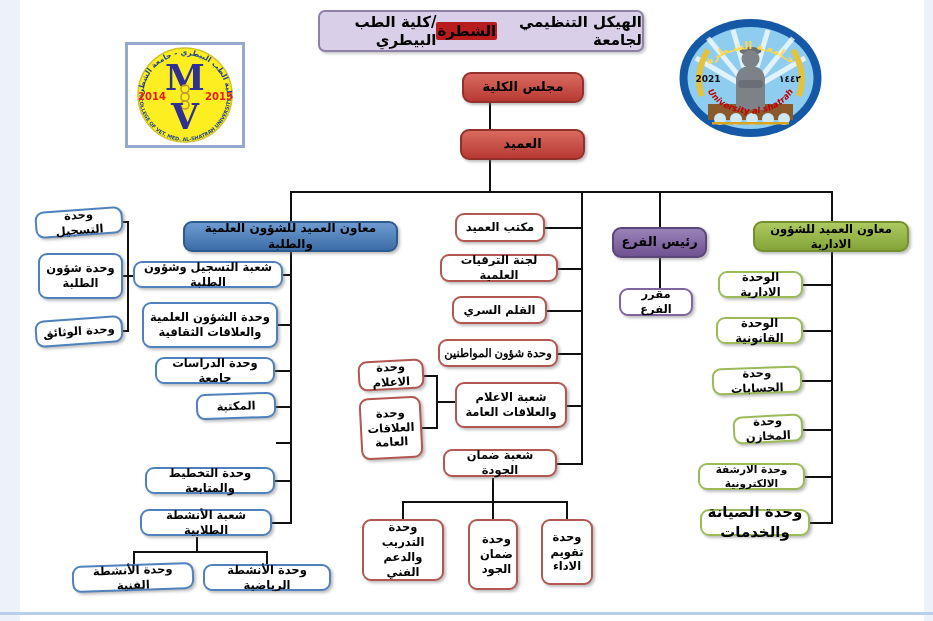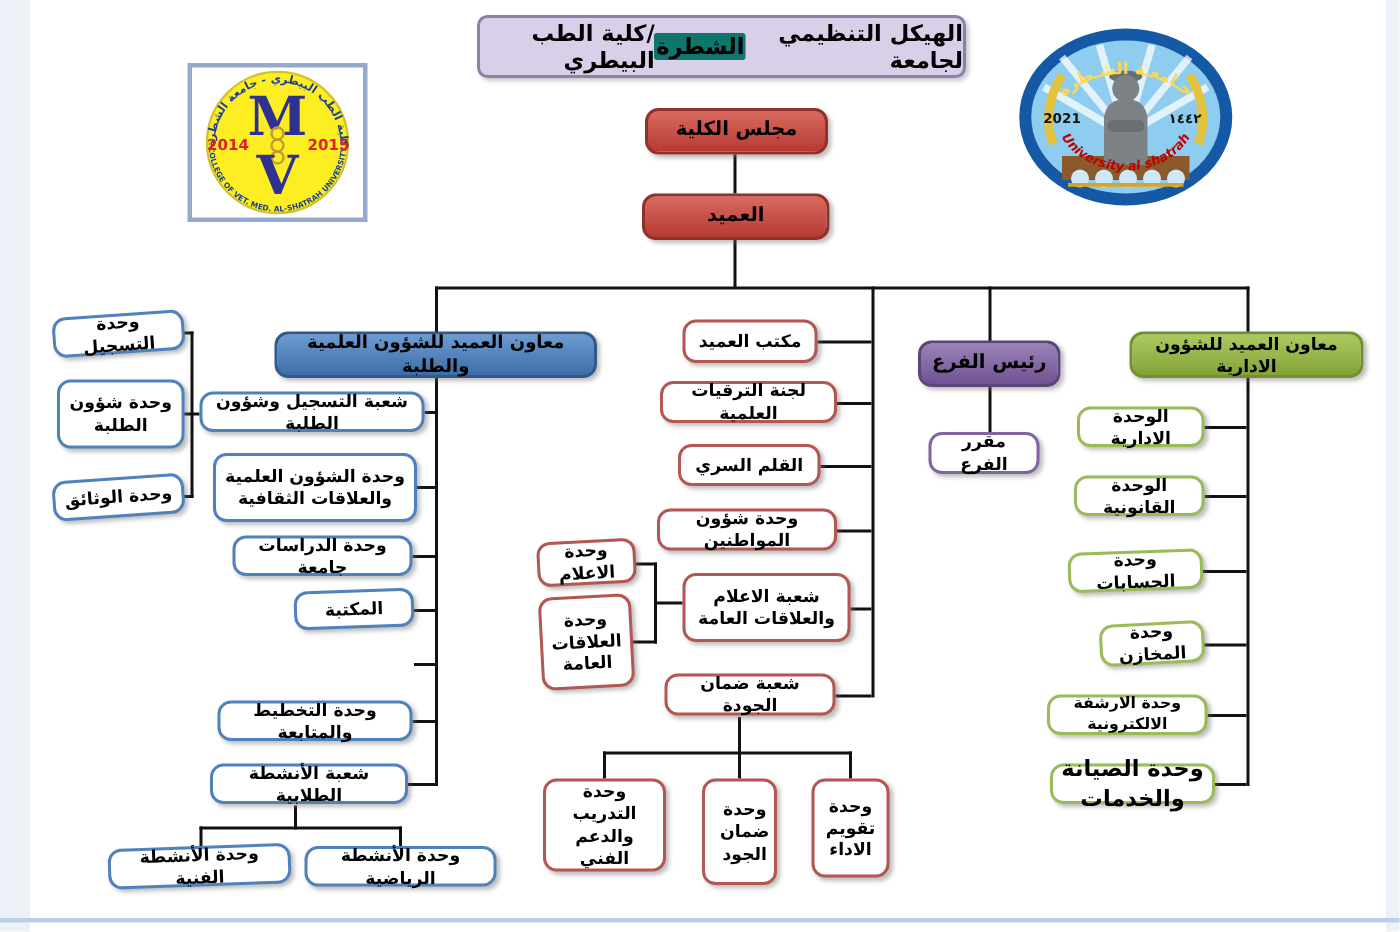--- a/index.html
+++ b/index.html
@@ -20,33 +20,33 @@
     position:absolute;display:flex;align-items:center;justify-content:center;
     text-align:center;font-weight:bold;color:#000;border-radius:9px;
     font-size:11.5px;line-height:1.3;padding:2px 4px;box-sizing:border-box;
     box-shadow:2px 2px 3px rgba(110,110,110,.45);
     direction:rtl;
   }
   .wbox-red{background:#fff;border:2px solid #b25751;}
   .wbox-blue{background:#fff;border:2px solid #4f81bd;}
   .wbox-green{background:#fff;border:2px solid #9bbb59;}
   .wbox-purple{background:#fff;border:2px solid #8064a2;}
-  .hdr-red{background:linear-gradient(#d96a60,#b73a33);border:2px solid #92302b;font-size:13px;}
+  .hdr-red{background:linear-gradient(#d96a60,#b73a33);border:2px solid #92302b;font-size:13px;margin-left:32px;}
   .hdr-blue{background:linear-gradient(#6d9bd1,#3d6da8);border:2px solid #2f5a8c;font-size:12px;}
   .hdr-green{background:linear-gradient(#adc961,#83a337);border:2px solid #74902e;font-size:11.5px;}
   .hdr-purple{background:linear-gradient(#9a83b8,#6f5292);border:2px solid #5a477a;font-size:13px;}
 
   .title-box{
     position:absolute;left:318px;top:10px;width:322px;height:38px;
     background:#d9cfe9;border:2px solid #8d81a8;border-radius:7px;
     display:flex;align-items:center;justify-content:center;
     font-size:15px;font-weight:bold;color:#000;direction:rtl;
     box-shadow:2px 2px 3px rgba(120,120,120,.4);
   }
-  .title-box .hl{background:#0f766e;padding:0 1px;border-radius:2px;}
+  .title-box .hl{background:#b91c1c;padding:0 1px;border-radius:2px;}
 
   .left-logo{
     position:absolute;left:125px;top:42px;width:120px;height:106px;
     background:#fff;border:3px solid #93aacd;box-sizing:border-box;
   }
   .right-logo{position:absolute;left:678px;top:18px;width:145px;height:120px;}
 </style>
 </head>
 <body>
 
@@ -195,21 +195,21 @@
   <div class="box wbox-blue" style="left:196px;top:393px;width:80px;height:26px;transform:rotate(-2deg);">المكتبة</div>
   <div class="box wbox-blue" style="left:145px;top:467px;width:130px;height:27px;">وحدة التخطيط والمتابعة</div>
   <div class="box wbox-blue" style="left:140px;top:509px;width:132px;height:27px;">شعبة الأنشطة الطلابية</div>
 
   <div class="box wbox-blue" style="left:72px;top:564px;width:122px;height:27px;transform:rotate(-2deg);">وحدة الأنشطة الفنية</div>
   <div class="box wbox-blue" style="left:203px;top:564px;width:128px;height:27px;">وحدة الأنشطة الرياضية</div>
 
   <div class="box wbox-red" style="left:455px;top:213px;width:90px;height:29px;">مكتب العميد</div>
   <div class="box wbox-red" style="left:440px;top:254px;width:118px;height:28px;">لجنة الترقيات العلمية</div>
   <div class="box wbox-red" style="left:452px;top:296px;width:95px;height:28px;">القلم السري</div>
-  <div class="box wbox-red" style="left:438px;top:339px;width:120px;height:28px;">وحدة شؤون المواطنين</div>
+  <div class="box wbox-red" style="left:438px;top:339px;width:120px;height:28px;font-family:Liberation Serif, serif;">وحدة شؤون المواطنين</div>
   <div class="box wbox-red" style="left:455px;top:382px;width:112px;height:46px;">شعبة الاعلام والعلاقات العامة</div>
   <div class="box wbox-red" style="left:443px;top:449px;width:114px;height:28px;">شعبة ضمان الجودة</div>
 
   <div class="box wbox-red" style="left:358px;top:360px;width:66px;height:30px;transform:rotate(-3deg);">وحدة الاعلام</div>
   <div class="box wbox-red" style="left:360px;top:397px;width:62px;height:62px;transform:rotate(-3deg);">وحدة العلاقات العامة</div>
 
   <div class="box wbox-red" style="left:362px;top:519px;width:82px;height:62px;">وحدة التدريب والدعم الفني</div>
   <div class="box wbox-red" style="left:468px;top:519px;width:50px;height:71px;padding-left:11px;">وحدة ضمان الجود</div>
   <div class="box wbox-red" style="left:541px;top:519px;width:52px;height:66px;">وحدة تقويم الاداء</div>
 

